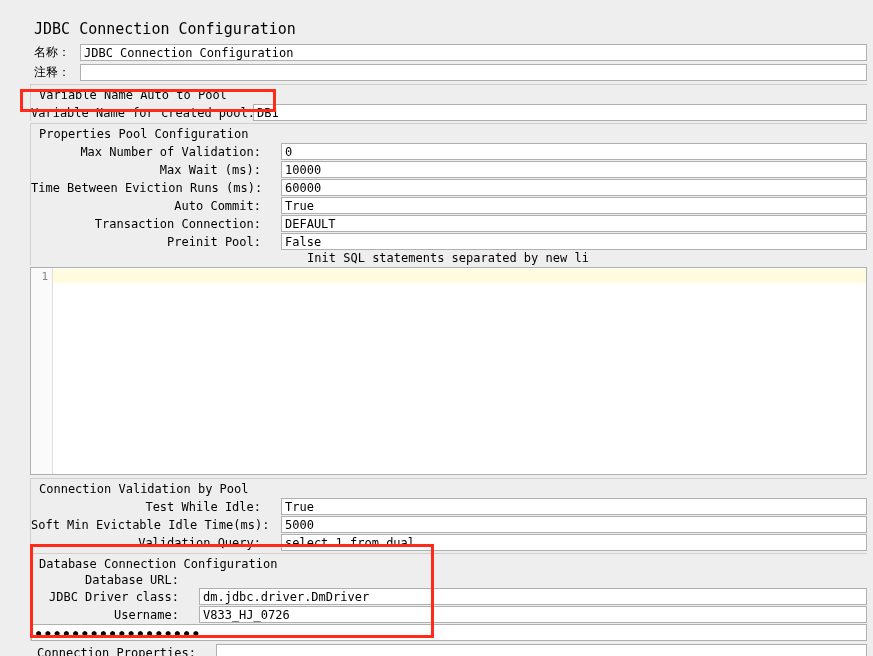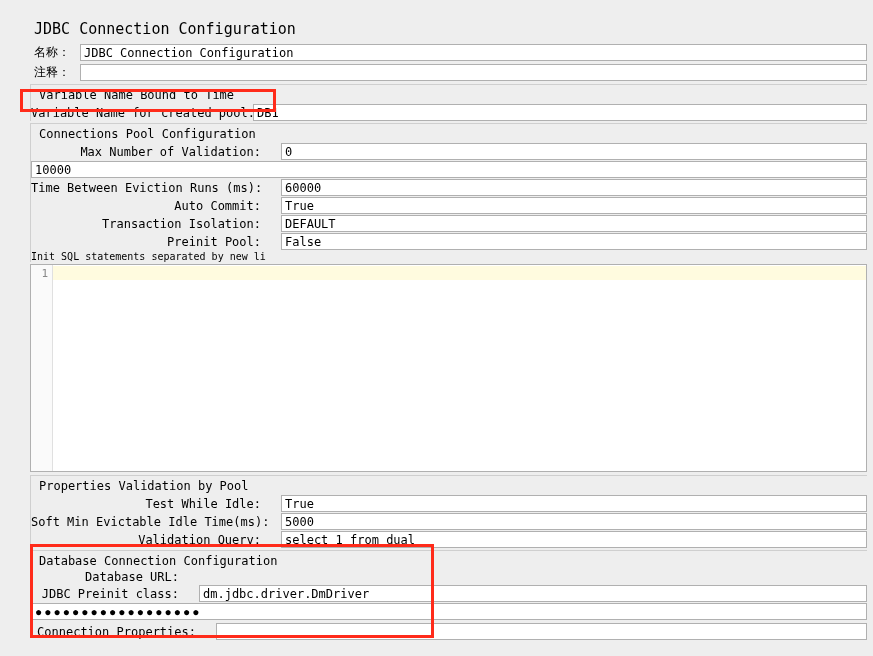--- a/index.html
+++ b/index.html
@@ -62,23 +62,23 @@
     font-size: 12px;
   }
   .section .row {
     padding-right: 0;
   }
   .section .row .lbl { flex: 0 0 auto; }
   .wide-label .lbl { width: 250px; }
   .mid-label .lbl { width: 250px; }
   .db-label .lbl { width: 168px; text-align: right; }
   .hint {
-    text-align: left;
+    text-align: center;
     padding-right: 2px;
-    font-size: 10px;
+    font-size: 12px;
   }
   .editor {
     margin-left: 24px;
     margin-right: 0;
     border: 1px solid #b0b0b0;
     background: #fff;
     height: 208px;
     display: flex;
     font-family: Consolas, monospace;
     font-size: 11px;
@@ -121,86 +121,91 @@
   <div class="toprow">
     <div class="lbl">名称：</div>
     <div class="field"><input type="text" value="JDBC Connection Configuration" style=""></div>
   </div>
   <div class="toprow">
     <div class="lbl">注释：</div>
     <div class="field"><input type="text" value="" style=""></div>
   </div>
 
   <div class="section">
-    <div class="section-title">Variable Name Bound to Time</div>
+    <div class="section-title">Variable Name Auto to Pool</div>
     <div class="row wide-label">
       <div class="lbl" style="width:222px;">Variable Name for created pool:</div>
       <div class="field"><input type="text" value="DB1" style=""></div>
     </div>
   </div>
 
   <div class="section">
-    <div class="section-title">Connections Pool Configuration</div>
+    <div class="section-title">Properties Pool Configuration</div>
     <div class="row mid-label">
         <div class="lbl">Max Number of Validation:</div>
         <div class="field"><input type="text" value="0" style=""></div>
       </div>
     <div class="row mid-label">
+        <div class="lbl">Max Wait (ms):</div>
         <div class="field"><input type="text" value="10000" style=""></div>
       </div>
     <div class="row mid-label">
         <div class="lbl">Time Between Eviction Runs (ms):</div>
         <div class="field"><input type="text" value="60000" style=""></div>
       </div>
     <div class="row mid-label">
         <div class="lbl">Auto Commit:</div>
         <div class="field"><input type="text" value="True" style=""></div>
       </div>
     <div class="row mid-label">
-        <div class="lbl">Transaction Isolation:</div>
+        <div class="lbl">Transaction Connection:</div>
         <div class="field"><input type="text" value="DEFAULT" style=""></div>
       </div>
     <div class="row mid-label">
         <div class="lbl">Preinit Pool:</div>
         <div class="field"><input type="text" value="False" style=""></div>
       </div>
     <div class="hint">Init SQL statements separated by new li</div>
   </div>
 
   <div class="editor">
     <div class="gutter"><span>1</span></div>
     <div style="flex:1;">
       <div class="edline"></div>
     </div>
   </div>
 
   <div class="section">
-    <div class="section-title">Properties Validation by Pool</div>
+    <div class="section-title">Connection Validation by Pool</div>
     <div class="row mid-label">
         <div class="lbl">Test While Idle:</div>
         <div class="field"><input type="text" value="True" style=""></div>
       </div>
     <div class="row mid-label">
         <div class="lbl">Soft Min Evictable Idle Time(ms):</div>
         <div class="field"><input type="text" value="5000" style=""></div>
       </div>
     <div class="row mid-label">
         <div class="lbl">Validation Query:</div>
         <div class="field"><input type="text" value="select 1 from dual" style=""></div>
       </div>
   </div>
 
   <div class="section">
     <div class="section-title">Database Connection Configuration</div>
     <div class="row db-label">
         <div class="lbl">Database URL:</div>
       </div>
     <div class="row db-label">
-        <div class="lbl">JDBC Preinit class:</div>
+        <div class="lbl">JDBC Driver class:</div>
         <div class="field"><input type="text" value="dm.jdbc.driver.DmDriver" style=""></div>
+      </div>
+    <div class="row db-label">
+        <div class="lbl">Username:</div>
+        <div class="field"><input type="text" value="V833_HJ_0726" style=""></div>
       </div>
     <div class="row db-label">
         <div class="field"><input type="text" style="font-family: Arial; letter-spacing: 2px;" value="●●●●●●●●●●●●●●●●●●"></div>
       </div>
   </div>
 
   <div class="section" style="border:none;">
     <div class="row">
         <div class="lbl" style="width:186px;text-align:right;">Connection Properties:</div>
         <div class="field"><input type="text" value="" style=""></div>

